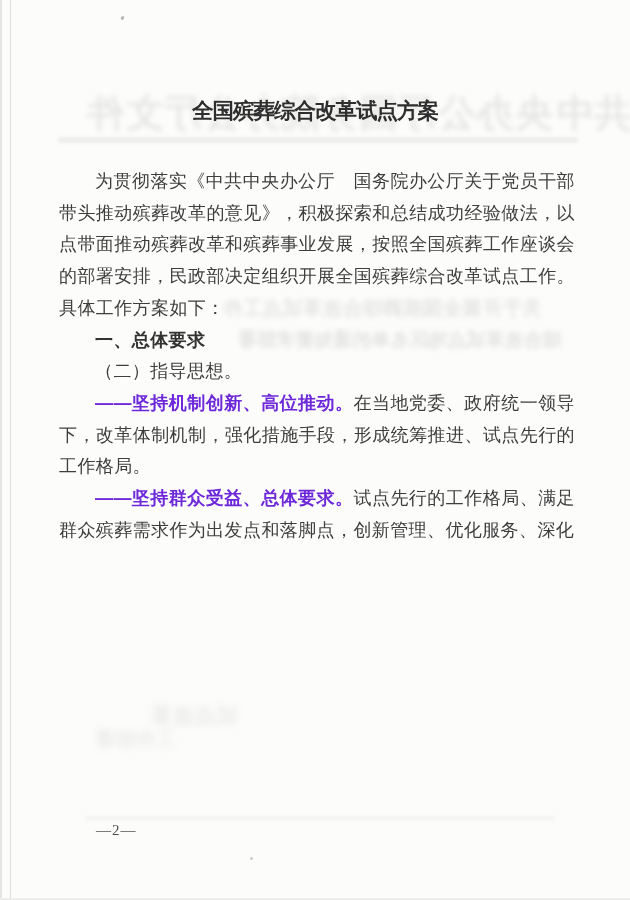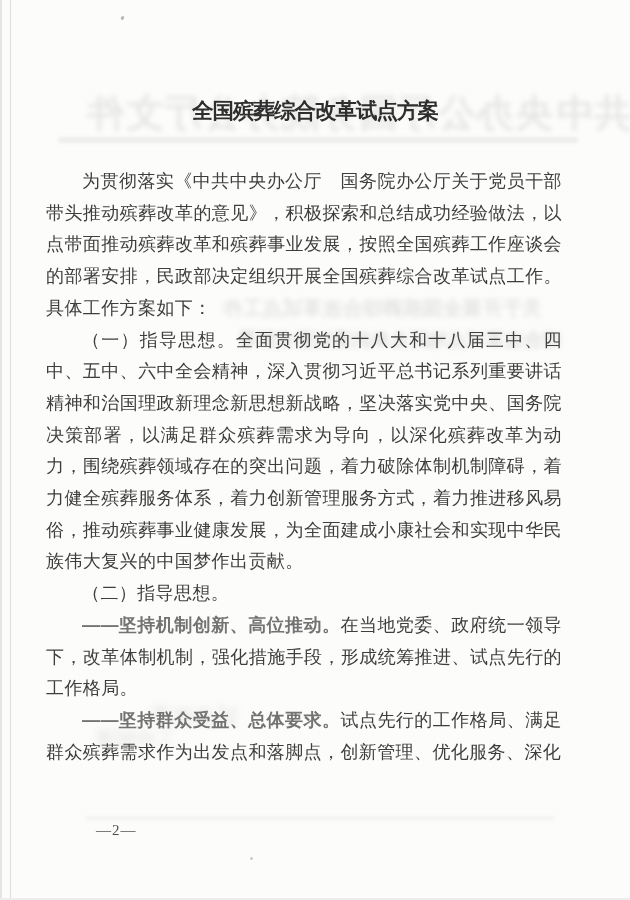--- a/index.html
+++ b/index.html
@@ -57,21 +57,21 @@
     text-align: center;
     font-size: 21.5px;
     letter-spacing: -1px;
     font-weight: 700;
     color: #2e2e2e;
     font-family: "Liberation Serif", serif;
   }
   .doc-body {
     position: absolute;
     top: 166px;
-    left: 46px;
+    left: 59px;
     width: 516px;
     color: #3e3e3e;
   }
   .para {
     margin: 0;
     font-size: 18px;
     line-height: 31.7px;
     letter-spacing: 0.4px;
     text-align: justify;
     text-indent: 2em;
@@ -79,21 +79,21 @@
   }
   .para.heading {
     font-family: "Liberation Sans", sans-serif;
     font-weight: 700;
     color: #333333;
     text-align: left;
   }
   .lead {
     font-family: "Liberation Sans", sans-serif;
     font-weight: 700;
-    color: #737373;
+    color: #6d28d9;
   }
   .pagenum {
     position: absolute;
     left: 96px;
     top: 822px;
     font-size: 15px;
     letter-spacing: 1px;
     color: #4f4f4f;
     font-family: "Liberation Serif", serif;
   }
@@ -113,21 +113,21 @@
   <div class="speck speck-top"></div>
   <div class="speck speck-bottom"></div>
   <div class="edge-left-outer"></div>
   <div class="edge-left-inner"></div>
   <div class="edge-bottom"></div>
 
   <h1 class="doc-title">全国殡葬综合改革试点方案</h1>
 
   <div class="doc-body">
     <p class="para">为贯彻落实《中共中央办公厅　国务院办公厅关于党员干部带头推动殡葬改革的意见》，积极探索和总结成功经验做法，以点带面推动殡葬改革和殡葬事业发展，按照全国殡葬工作座谈会的部署安排，民政部决定组织开展全国殡葬综合改革试点工作。具体工作方案如下：</p>
-    <p class="para">（一）指导思想。全面贯彻党的十八大和十八届三中、四中、五中、六中全会精神，深入贯彻习近平总书记系列重要讲话精神和治国理政新理念新思想新战略，坚决落实党中央、国务院决策部署，以满足群众殡葬需求为导向，以深化殡葬改革为动力，围绕殡葬领域存在的突出问题，着力破除体制机制障碍，着力健全殡葬服务体系，着力创新管理服务方式，着力推进移风易俗，推动殡葬事业健康发展，为全面建成小康社会和实现中华民族伟大复兴的中国梦作出贡献。</p>
+    <p class="para heading">一、总体要求</p>
     <p class="para">（二）指导思想。</p>
     <p class="para"><b class="lead">——坚持机制创新、高位推动。</b><span>在当地党委、政府统一领导下，改革体制机制，强化措施手段，形成统筹推进、试点先行的工作格局。</span></p>
     <p class="para"><b class="lead">——坚持群众受益、总体要求。</b><span>试点先行的工作格局、满足群众殡葬需求作为出发点和落脚点，创新管理、优化服务、深化</span></p>
   </div>
 
   <div class="pagenum">—2—</div>
 
 </div>
 
 </body></html>

